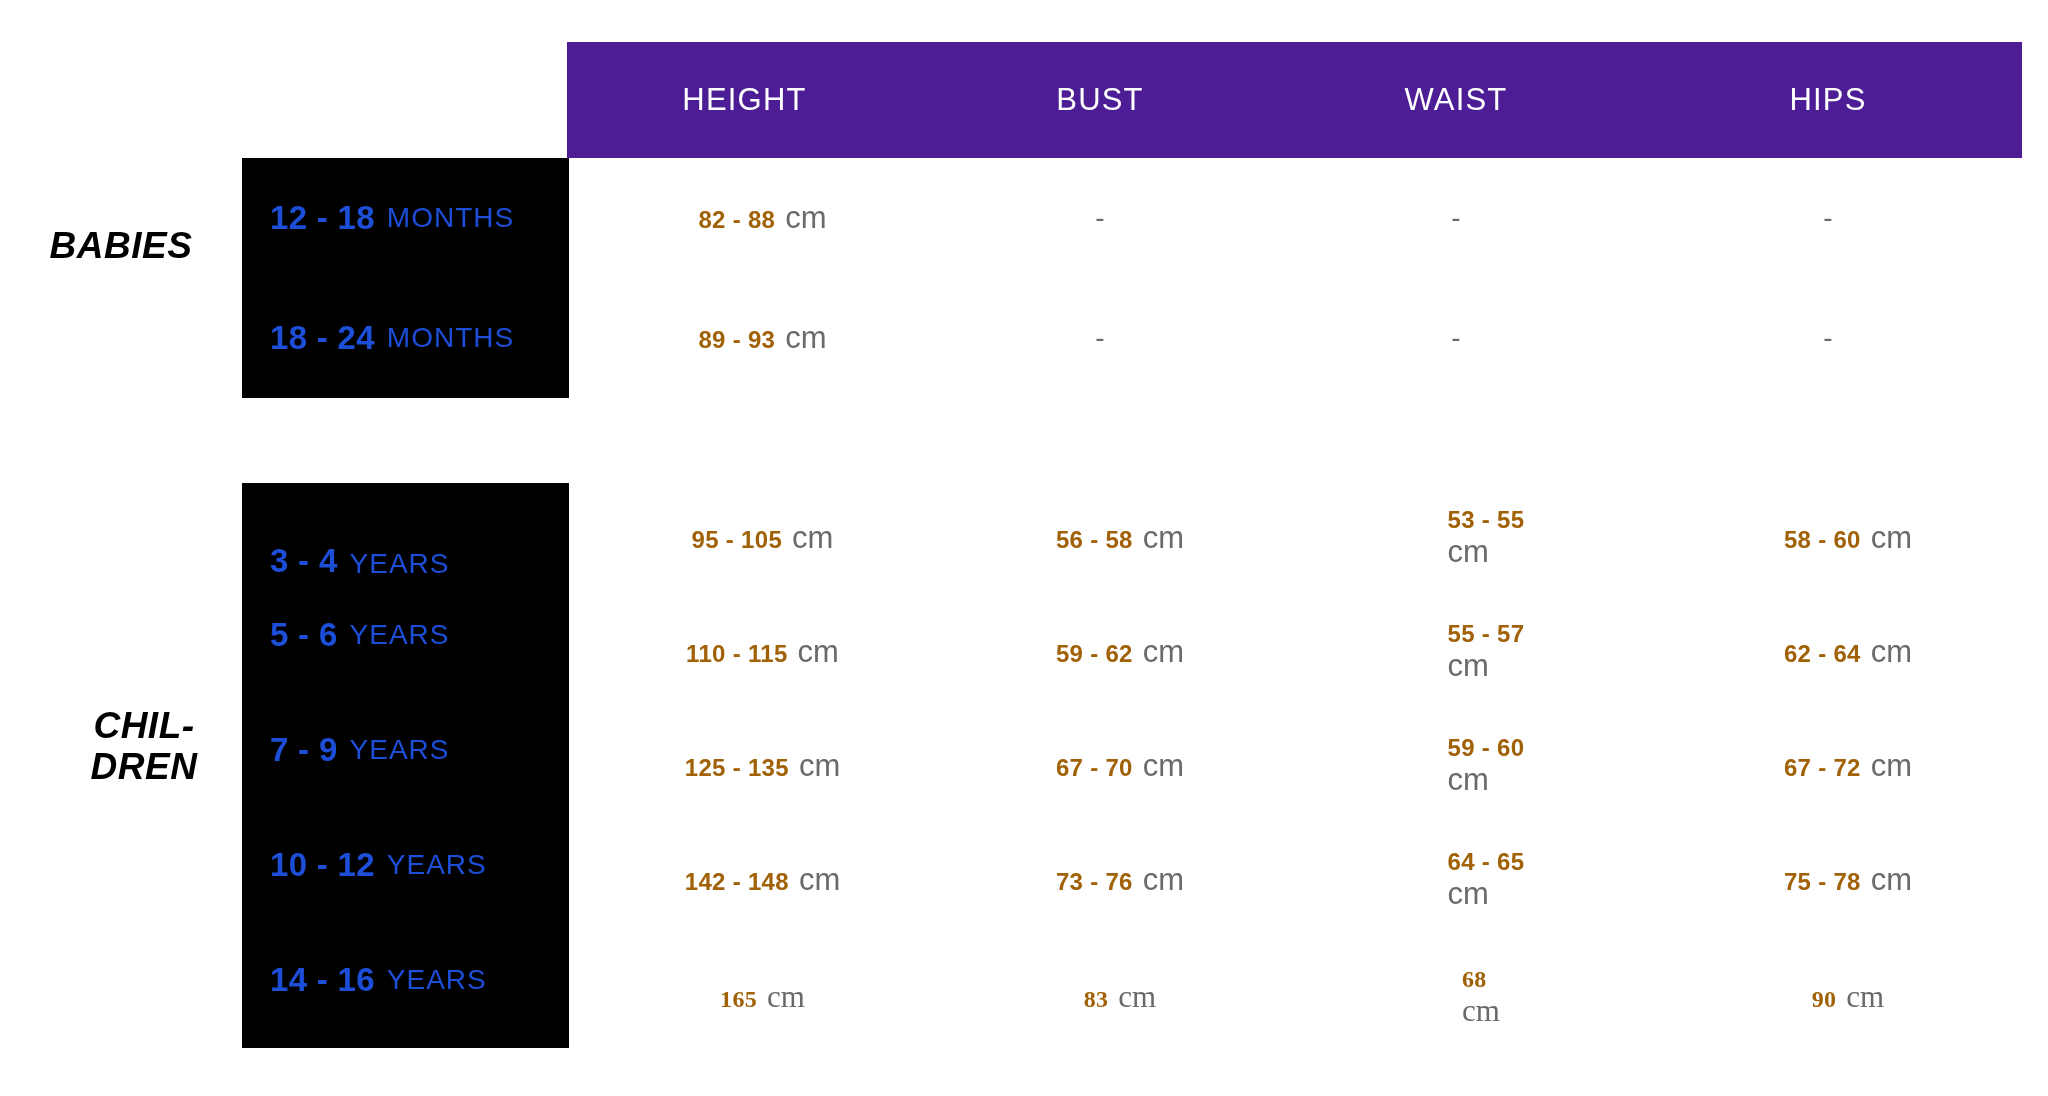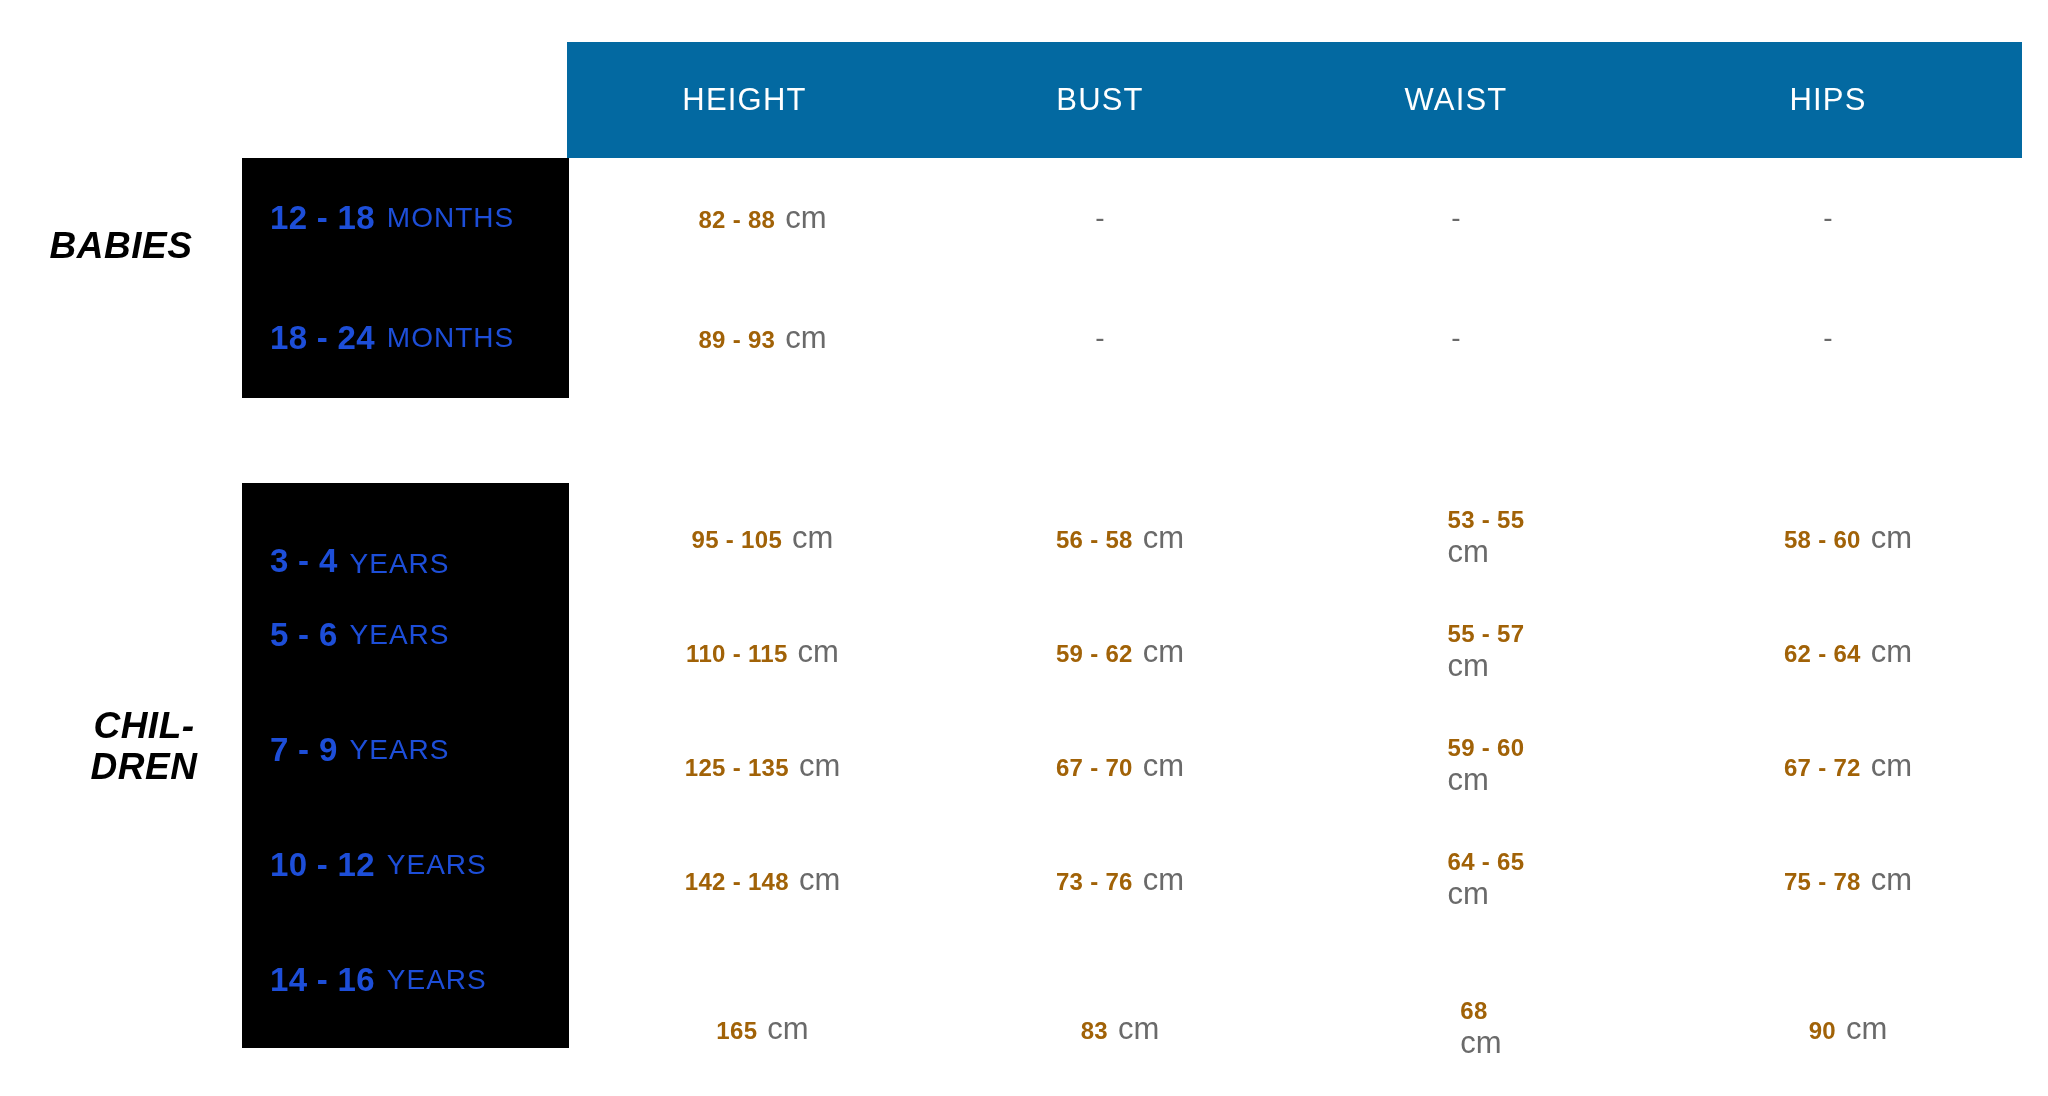--- a/index.html
+++ b/index.html
@@ -21,21 +21,21 @@
     height: 1096px;
   }
 
   
   .header-bar {
     position: absolute;
     left: 567px;
     top: 42px;
     width: 1455px;
     height: 116px;
-    background: #0369a1;
+    background: #4c1d95;
   }
   .header-cell {
     position: absolute;
     top: 0;
     height: 116px;
     display: flex;
     align-items: center;
     justify-content: center;
     color: #ffffff;
     font-size: 31px;
@@ -351,21 +351,21 @@
         <span class="val">75 - 78</span>
         <span class="unit">cm</span>
       </span>
     </div>
   </div>
 
   <div class="age-row" style="top:920px;">
     <span class="age-num">14 - 16</span>
     <span class="age-unit">YEARS</span>
   </div>
-  <div class="meas-row" style="top:969px;">
+  <div class="meas-row" style="top:937px;font-family:Liberation Serif, serif;">
     <div class="meas-cell mc-height">
       <span class="inner">
         <span class="val">165</span>
         <span class="unit">cm</span>
       </span>
     </div>
     <div class="meas-cell mc-bust">
       <span class="inner">
         <span class="val">83</span>
         <span class="unit">cm</span>

